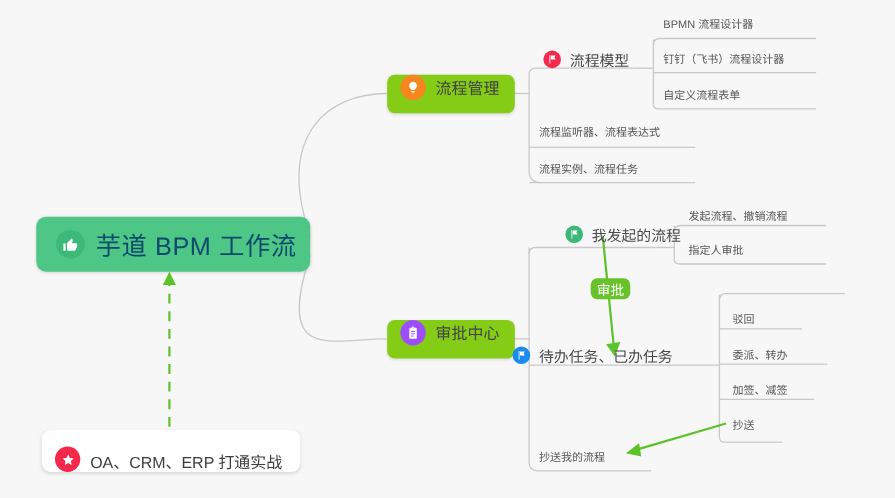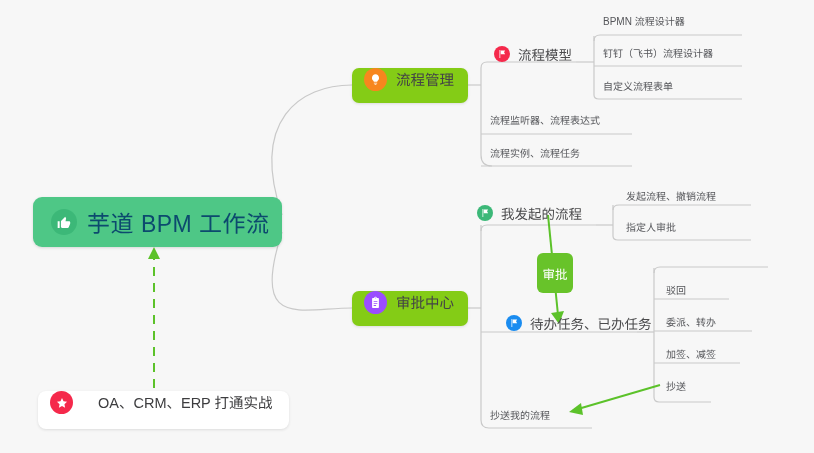--- a/index.html
+++ b/index.html
@@ -70,24 +70,23 @@
   
   .callout-node {
     position: absolute;
     left: 38px;
     top: 391px;
     height: 38px;
     background: #ffffff;
     border-radius: 8px;
     box-shadow: 0 1px 3px rgba(0,0,0,0.11);
     display: flex;
-    align-items: flex-start;
+    align-items: flex-end;
     box-sizing: border-box;
     padding: 0 16px 0 12px;
-    gap: 16px;
   }
   .callout-label {
     color: #3d3d3f;
     font-size: 14.5px;
     margin-left: 9px;
     white-space: nowrap;
   }
 
   
   .topic2 {
@@ -134,21 +133,21 @@
     width: 16px;
     height: 16px;
   }
 
   
   .green-tag {
     position: absolute;
     left: 537px;
     top: 253px;
     width: 36px;
-    height: 40px;
+    height: 19px;
     background: #68c32a;
     border-radius: 6px;
     display: flex;
     align-items: center;
     justify-content: center;
   }
   .green-tag span {
     color: #ffffff;
     font-size: 12.5px;
     white-space: nowrap;
@@ -257,37 +256,37 @@
 
   <div class="branch-node" style="left:352px; top:291px;">
     <span class="badge badge-lg" style="background:#9b4dff">
       <svg width="13" height="13" viewBox="0 0 24 24" fill="#ffffff">
         <path d="M16.5 3.5h-2.1c-.3-1.1-1.3-1.9-2.4-1.9s-2.1.8-2.4 1.9H7.5c-1 0-1.8.8-1.8 1.8v15c0 1 .8 1.8 1.8 1.8h9c1 0 1.8-.8 1.8-1.8v-15c0-1-.8-1.8-1.8-1.8zM12 2.9c.5 0 .9.4.9.9s-.4.9-.9.9-.9-.4-.9-.9.4-.9.9-.9zM8.6 9.2h6.8v1.5H8.6zm0 3.8h6.8v1.5H8.6zm0 3.8h4.5v1.5H8.6z"></path>
       </svg>
     </span>
     <span class="branch-label">审批中心</span>
   </div>
 
-  <div class="topic2" style="left:477px; top:203px;">
+  <div class="topic2" style="left:514px; top:203px;">
     <span class="badge badge-sm" style="background:#3cb878">
       <svg width="10" height="10" viewBox="0 0 24 24" fill="#ffffff">
         <path d="M6 2.5h1.8v19H6zM9 3.5h10.5l-2.6 4.4 2.6 4.4H9z"></path>
       </svg>
     </span>
     <span class="topic2-label">我发起的流程</span>
   </div>
 
   <div class="leaf" style="left:626px; top:188px;">发起流程、撤销流程</div>
   <div class="leaf" style="left:626px; top:219px;">指定人审批</div>
 
   <div class="green-tag">
     <span>审批</span>
   </div>
 
-  <div class="topic2" style="left:506px; top:313px;text-align:right;">
+  <div class="topic2" style="left:466px; top:313px;text-align:right;">
     <span class="badge badge-sm" style="background:#1a8cf0">
       <svg width="10" height="10" viewBox="0 0 24 24" fill="#ffffff">
         <path d="M6 2.5h1.8v19H6zM9 3.5h10.5l-2.6 4.4 2.6 4.4H9z"></path>
       </svg>
     </span>
     <span class="topic2-label">待办任务、已办任务</span>
   </div>
 
   <div class="leaf" style="left:666px; top:282px;">驳回</div>
   <div class="leaf" style="left:666px; top:314px;text-align:right;">委派、转办</div>

